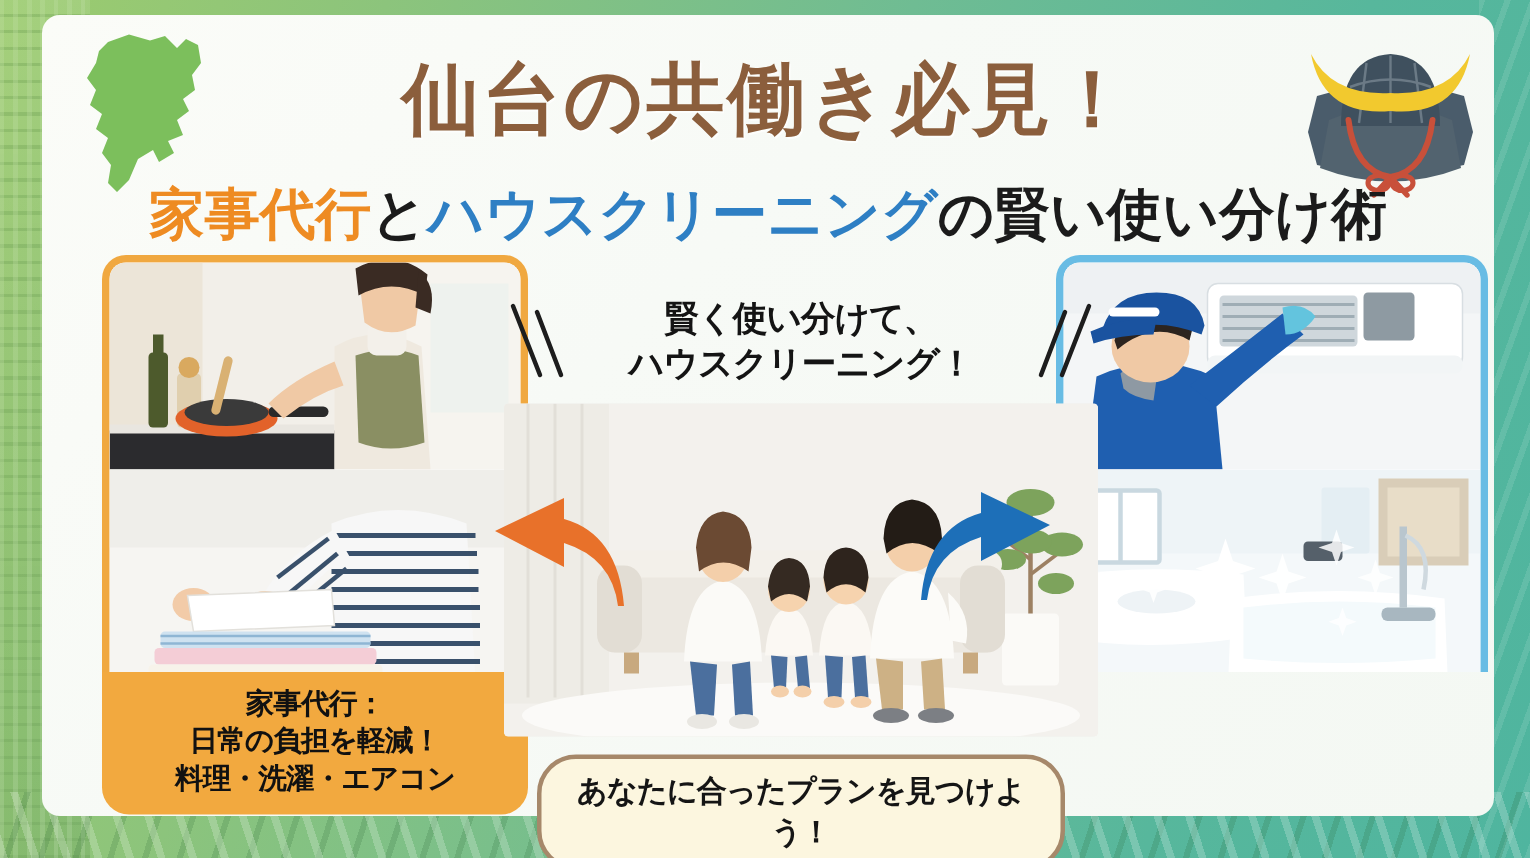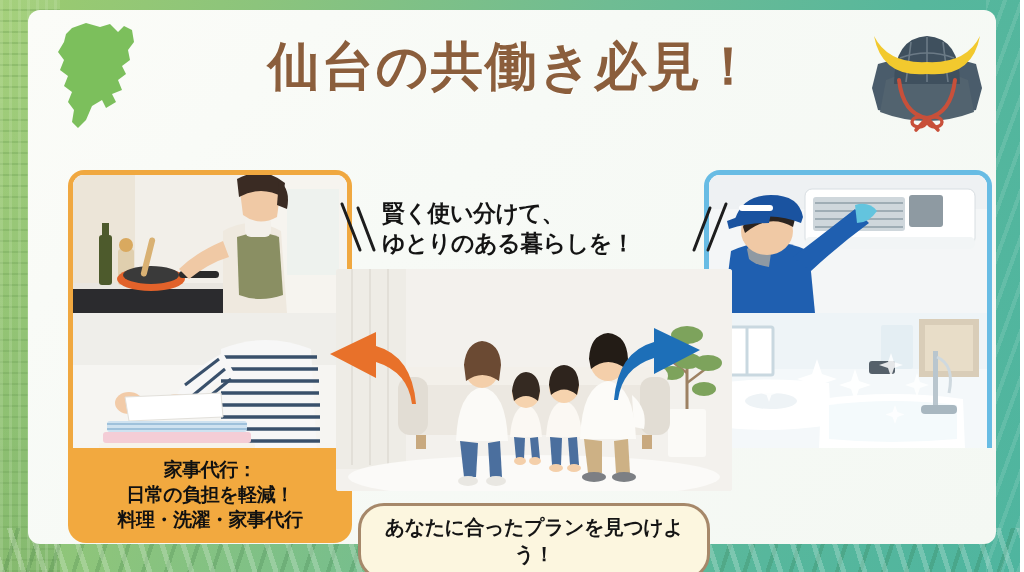--- a/index.html
+++ b/index.html
@@ -91,20 +91,21 @@
     padding:9px 6px 11px;
     text-align:center;
     font-size:19px; font-weight:bold; line-height:1.32;
     letter-spacing:-.5px;
   }
   .caption.blue { background:#74C3E8; }
 
   
   #col-center { left:308px; top:186px; width:396px; }
   .center-head {
+    text-align:center;
     font-size:23px; font-weight:bold; color:#141414;
     line-height:1.32; letter-spacing:-.5px;
     position:relative;
     padding:2px 46px 6px;
   }
   .slash { position:absolute; top:6px; width:40px; height:52px; }
   .slash.l { left:2px; }  .slash.r { right:2px; }
 
   .family-photo {
     margin-top:4px; height:222px; width:396px;
@@ -169,20 +170,23 @@
 
         <path fill="none" stroke="#C8503A" stroke-width="4" stroke-linecap="round" d="M33 62 Q37 96 61 100 Q85 96 89 62"></path>
         <path fill="none" stroke="#C8503A" stroke-width="3.6" stroke-linecap="round" d="M61 100 L50 112 M61 100 L72 112"></path>
         <ellipse cx="53" cy="104" rx="7" ry="5" fill="none" stroke="#C8503A" stroke-width="3.4"></ellipse>
         <ellipse cx="69" cy="104" rx="7" ry="5" fill="none" stroke="#C8503A" stroke-width="3.4"></ellipse>
       </svg>
     </div>
 
     <div class="title-main">仙台の共働き必見！</div>
 
+    <div class="title-sub">
+      <span class="t-orange">家事代行</span><span class="t-dark">と</span><span class="t-blue">ハウスクリーニング</span><span class="t-dark">の賢い使い分け術</span>
+    </div>
 
     <div class="col" id="col-left">
       <div class="photo-frame">
 
         <svg class="ph" viewBox="0 0 274 138" height="138">
           <rect width="274" height="138" fill="#f2efe9"></rect>
           <rect x="0" y="0" width="62" height="138" fill="#ece5d8"></rect>
           <rect x="196" y="0" width="78" height="138" fill="#f6f4ef"></rect>
           <rect x="214" y="14" width="52" height="86" fill="#eef2ee"></rect>
 
@@ -243,21 +247,21 @@
               <path d="M34 111 H174"></path>
               <path d="M34 116 H174"></path>
             </g>
           <rect x="30" y="119" width="148" height="11" rx="3" fill="#f4cdd6"></rect>
           <rect x="26" y="130" width="156" height="10" rx="3" fill="#f7f3ea"></rect>
         </svg>
       </div>
       <div class="caption">
         <div>家事代行：</div>
         <div>日常の負担を軽減！</div>
-        <div>料理・洗濯・家事代行</div>
+        <div>料理・洗濯・エアコン</div>
       </div>
     </div>
 
     <div class="col" id="col-right">
       <div class="photo-frame blue">
 
         <svg class="ph" viewBox="0 0 278 138" height="138">
           <rect width="278" height="138" fill="#f4f6f7"></rect>
           <rect x="0" y="0" width="278" height="34" fill="#eef1f3"></rect>
 
@@ -329,21 +333,21 @@
               <path d="M20 6 L36 48"></path>
           </g>
         </svg>
         <svg class="slash r" viewBox="0 0 40 52">
           <g stroke="#1d1d1d" stroke-width="3" stroke-linecap="round">
             <path d="M36 2 L18 48"></path>
               <path d="M20 6 L4 48"></path>
           </g>
         </svg>
         <div>賢く使い分けて、</div>
-        <div>ゆとりのある暮らしを！</div>
+        <div>ハウスクリーニング！</div>
       </div>
 
       <div class="family-photo">
         <svg viewBox="0 0 396 222" width="396" height="222">
           <rect width="396" height="222" fill="#f3f1ed"></rect>
           <rect x="0" y="0" width="70" height="200" fill="#eeece6"></rect>
           <g stroke="#e2dfd8" stroke-width="2">
               <path d="M16 0 V196"></path>
               <path d="M34 0 V196"></path>
               <path d="M52 0 V196"></path>

